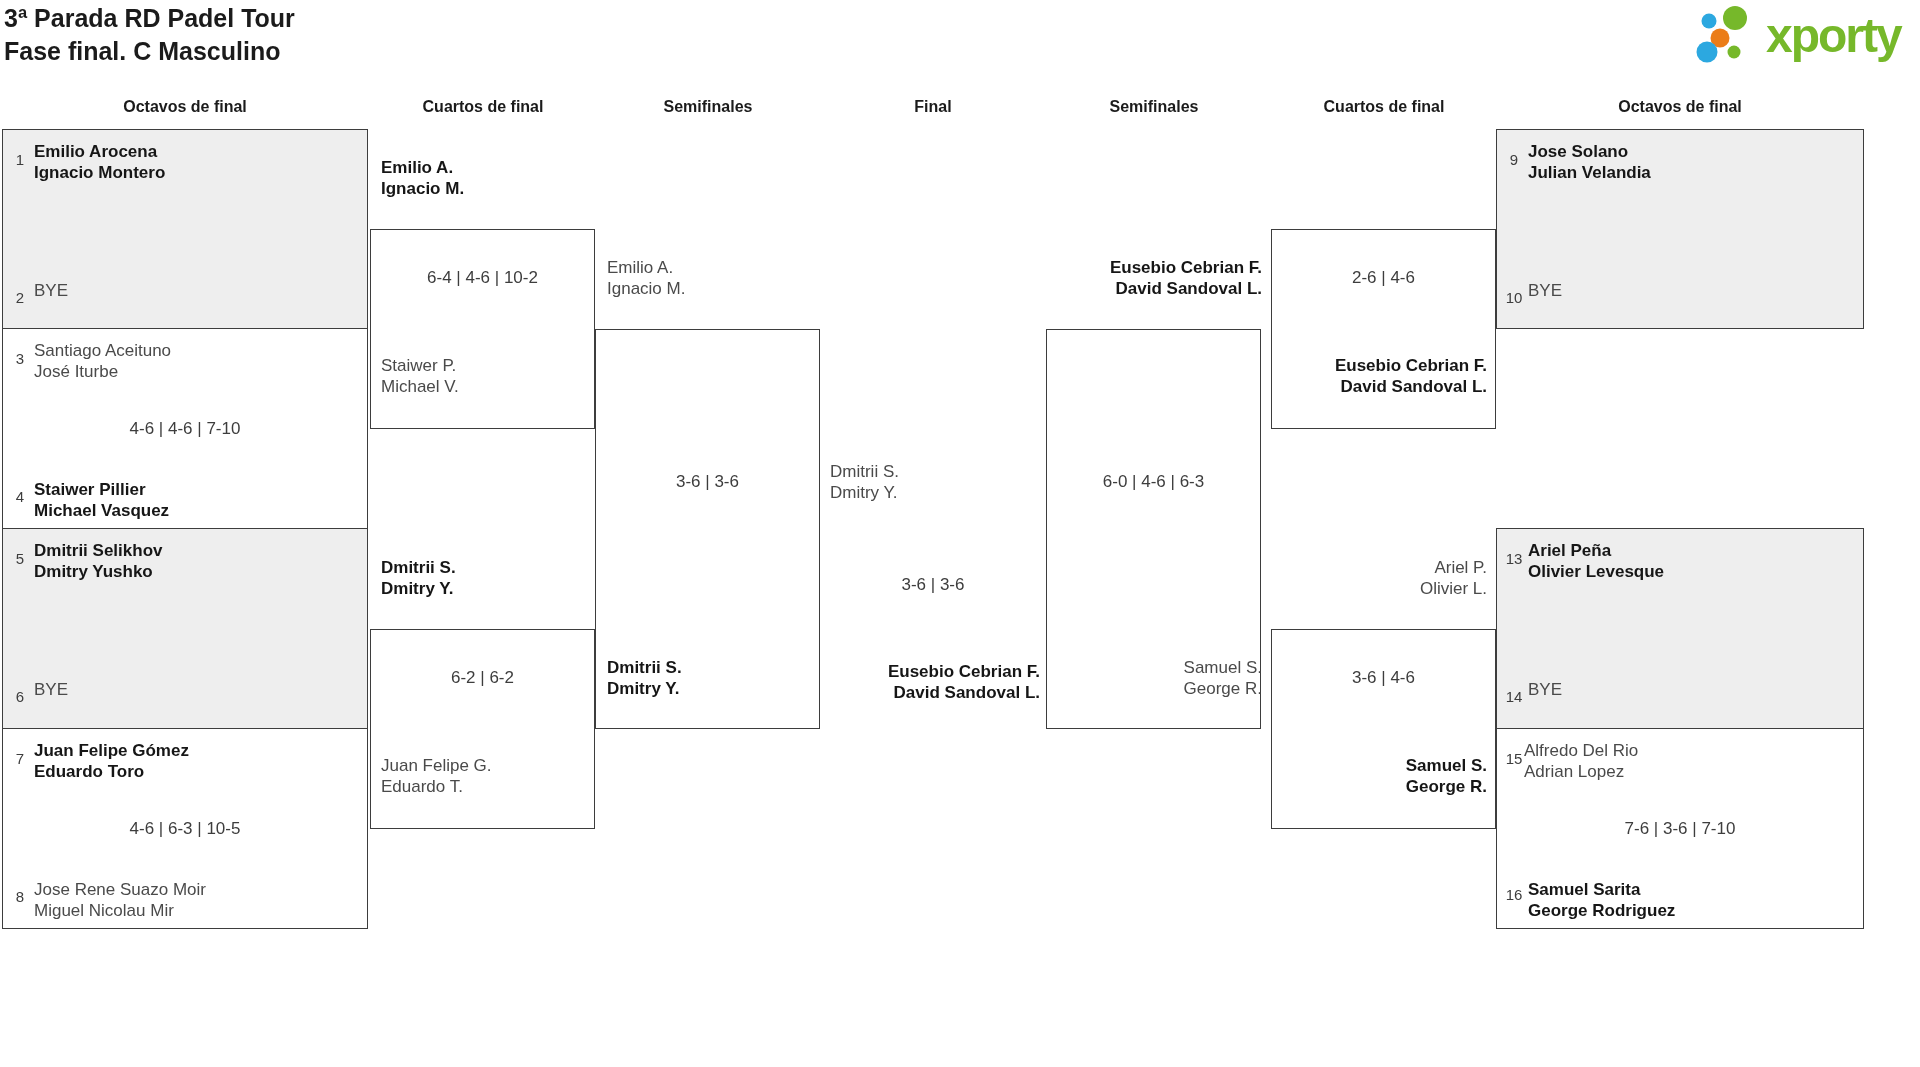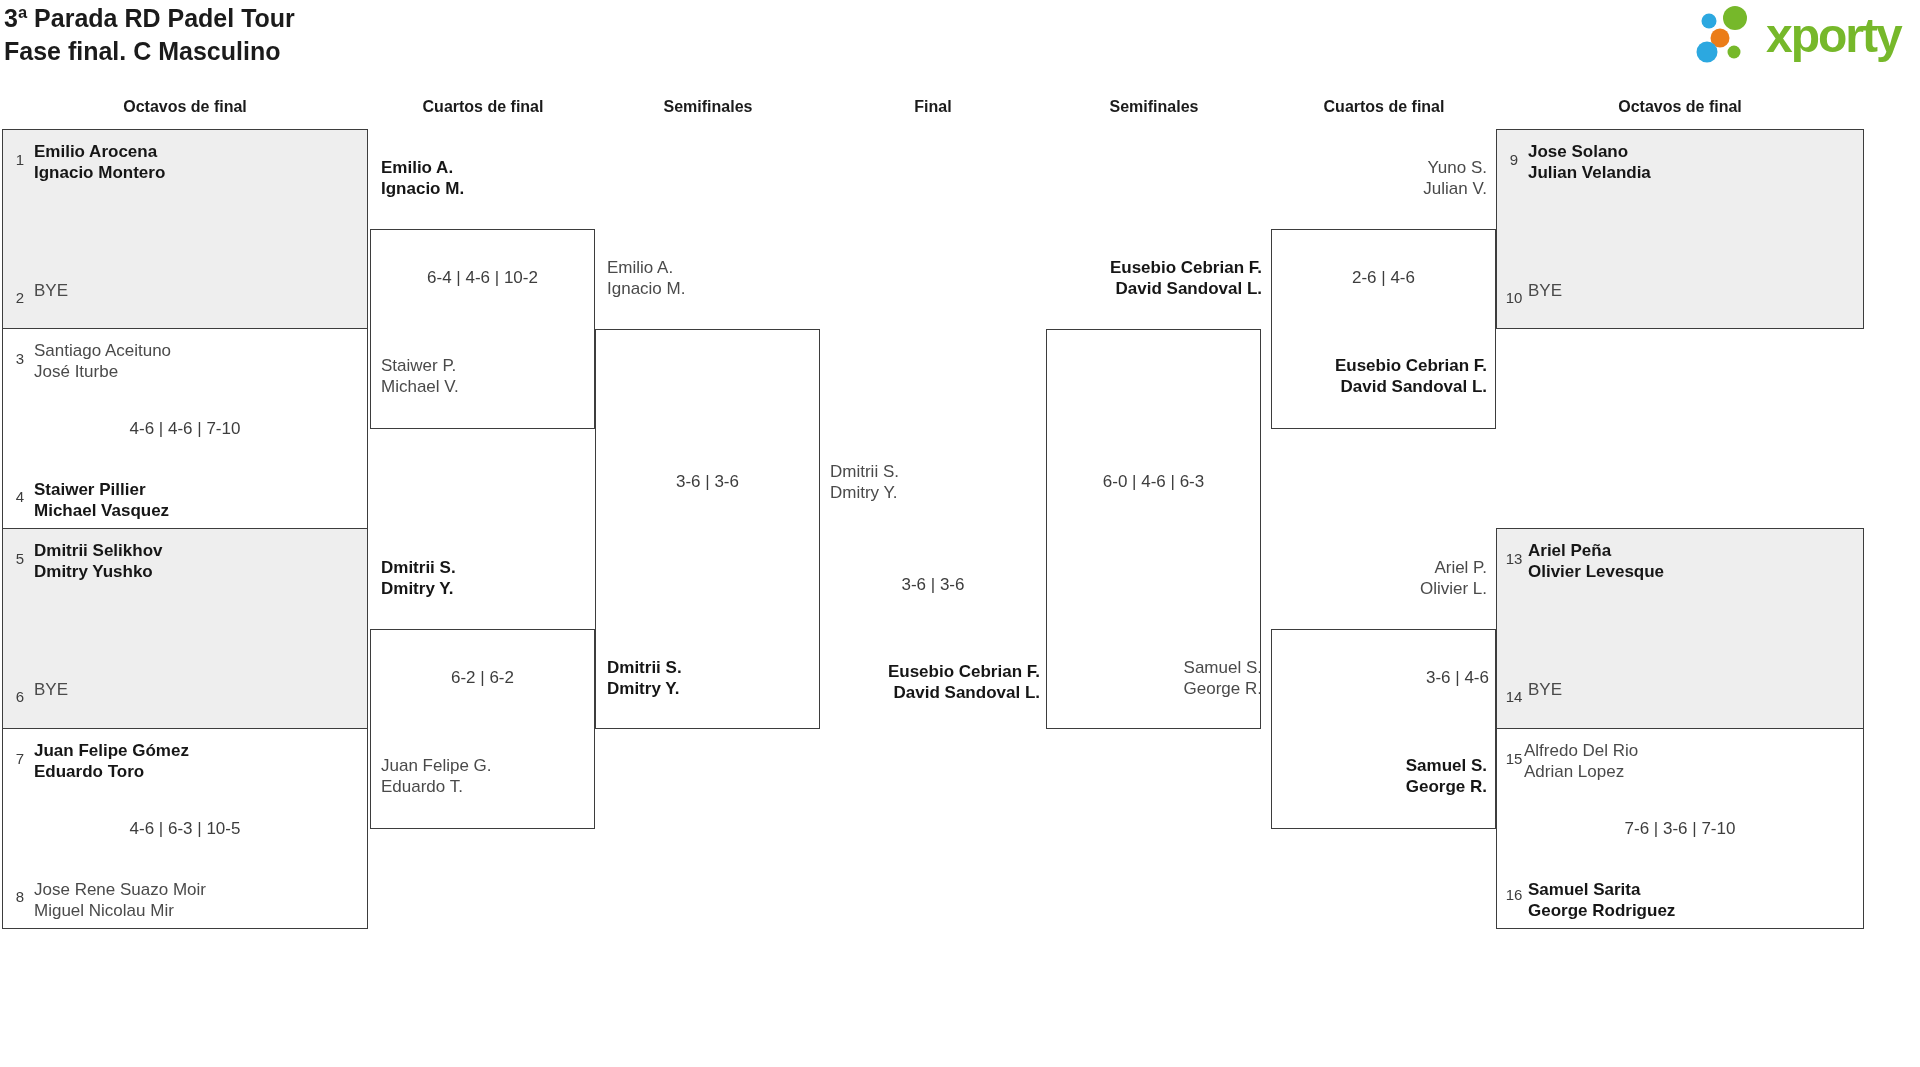--- a/index.html
+++ b/index.html
@@ -145,36 +145,32 @@
     <div>Eusebio Cebrian F.</div>
     <div>David Sandoval L.</div>
   </div>
   <div class="score" style="left:1046px;top:472px;width:215px">6-0 | 4-6 | 6-3</div>
   <div class="team right" style="left:1046px;top:657px;width:216px">
     <div>Samuel S.</div>
     <div>George R.</div>
   </div>
 
   <div class="box" style="left:1271px;top:229px;width:225px;height:200px"></div>
-  <div class="team right" style="left:1271px;top:157px;width:216px">
-    <div>Yuno S.</div>
-    <div>Julian V.</div>
-  </div>
   <div class="score" style="left:1271px;top:268px;width:225px">2-6 | 4-6</div>
   <div class="team win right" style="left:1271px;top:355px;width:216px">
     <div>Eusebio Cebrian F.</div>
     <div>David Sandoval L.</div>
   </div>
 
   <div class="box" style="left:1271px;top:629px;width:225px;height:200px"></div>
   <div class="team right" style="left:1271px;top:557px;width:216px">
     <div>Ariel P.</div>
     <div>Olivier L.</div>
   </div>
-  <div class="score" style="left:1345px;top:668px;width:225px">3-6 | 4-6</div>
+  <div class="score" style="left:1271px;top:668px;width:225px">3-6 | 4-6</div>
   <div class="team win right" style="left:1271px;top:755px;width:216px">
     <div>Samuel S.</div>
     <div>George R.</div>
   </div>
 
   <div class="box shade" style="left:1496px;top:129px;width:368px;height:200px">
     <div class="seed" style="left:5px;top:21px">9</div>
     <div class="team win" style="left:31px;top:11px">
       <div>Jose Solano</div>
       <div>Julian Velandia</div>

